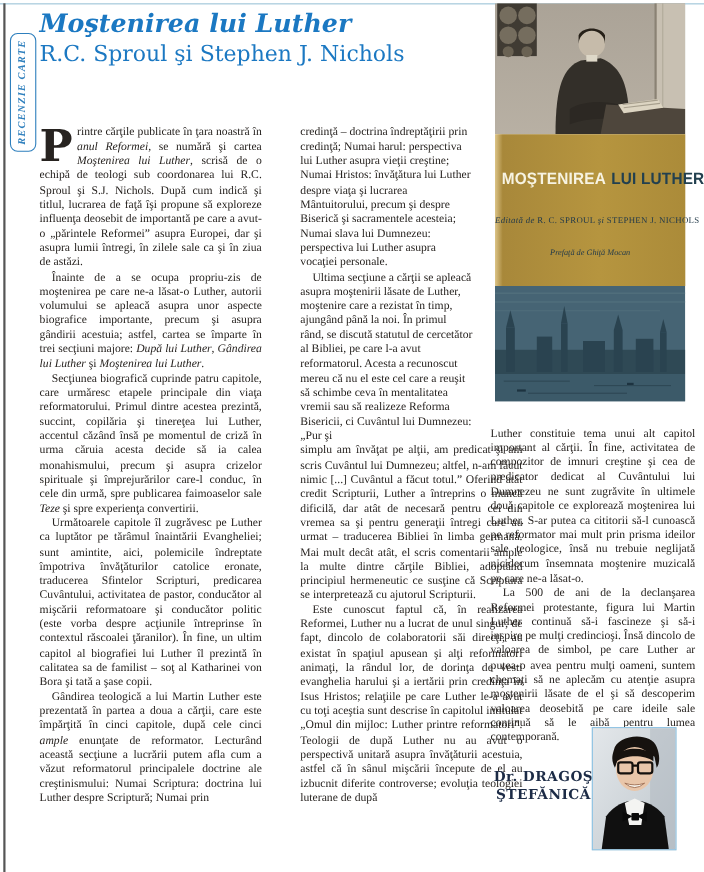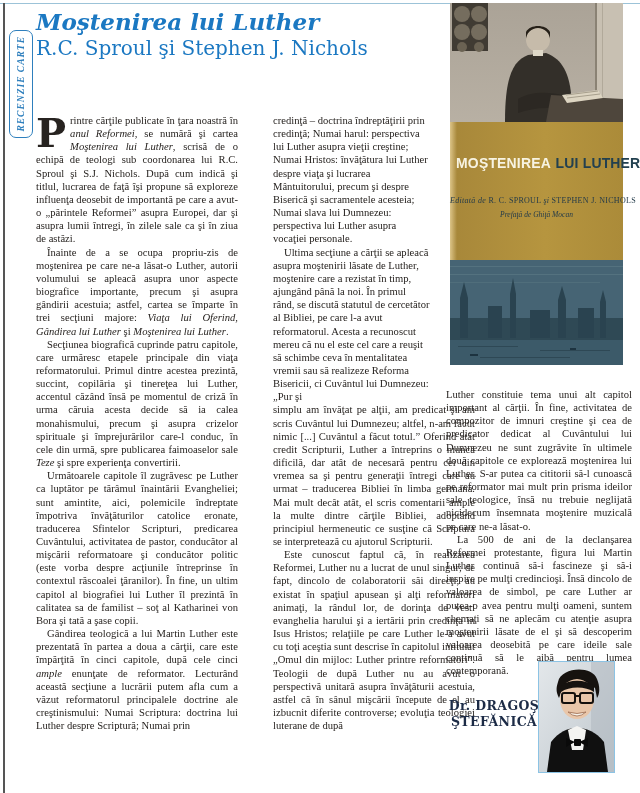--- a/index.html
+++ b/index.html
@@ -28,21 +28,21 @@
   .cover svg{display:block;}
   .cover-band{position:relative;width:173px;height:138px;
        background:linear-gradient(90deg,#dcc488 0px,#a8883a 7px,#b6953f 55%,#ab8b39 100%);}
   .cover-title{padding-top:32px;text-align:center;font-family:"Liberation Sans",sans-serif;
        font-weight:bold;font-size:15px;white-space:nowrap;transform:scaleX(0.93);letter-spacing:0.2px;}
   .cover-title .t1{color:#f7f3e2;}
   .cover-title .t2{color:#22404f;margin-left:5px;}
   .cover-editors{margin-top:25px;font-family:"Liberation Serif",serif;
        font-size:8px;color:#233a49;letter-spacing:0.3px;white-space:nowrap;}
   .cover-editors i{font-size:8px;}
-  .cover-preface{margin-top:5px;text-align:center;font-family:"Liberation Serif",serif;
+  .cover-preface{margin-top:20px;text-align:center;font-family:"Liberation Serif",serif;
        font-style:italic;font-size:7.5px;color:#233a49;}
 
   
   .col{position:absolute;top:114px;font-size:10.6px;line-height:13.15px;text-align:justify;}
   #col1{left:36px;width:202px;}
   #col2{left:242px;width:202px;margin-left:31px;}
   #col3{left:446px;top:388px;width:186px;}
   .block.narrow{width:157px;text-align:left;}
   .block.justify,.block.justify-wide{text-align:justify;}
   .col p{margin:0;padding:0;}
@@ -137,21 +137,21 @@
       <rect x="90" y="90" width="70" height="1" fill="#2e4855"></rect>
       <rect x="30" y="97" width="90" height="1" fill="#2e4855"></rect>
       <rect x="20" y="94" width="8" height="2" fill="#1d3340"></rect>
       <rect x="120" y="88" width="6" height="2" fill="#1d3340"></rect>
     </svg>
   </div>
 
   <div class="col" id="col1">
       <div class="block justify">
         <p><span class="dropcap">P</span>rintre cărţile publicate în ţara noastră în <i>anul Reformei</i>, se numără şi cartea <i>Moştenirea lui Luther</i>, scrisă de o echipă de teologi sub coordonarea lui R.C. Sproul şi S.J. Nichols. După cum indică şi titlul, lucrarea de faţă îşi propune să exploreze influenţa deosebit de importantă pe care a avut-o „părintele Reformei” asupra Europei, dar şi asupra lumii întregi, în zilele sale ca şi în ziua de astăzi.</p>
-        <p class="indent">Înainte de a se ocupa propriu-zis de moştenirea pe care ne-a lăsat-o Luther, autorii volumului se apleacă asupra unor aspecte biografice importante, precum şi asupra gândirii acestuia; astfel, cartea se împarte în trei secţiuni majore: <i>Viaţa lui Oferind</i>, <i>Gândirea lui Luther</i> şi <i>Moştenirea lui Luther</i>.</p>
+        <p class="indent">Înainte de a se ocupa propriu-zis de moştenirea pe care ne-a lăsat-o Luther, autorii volumului se apleacă asupra unor aspecte biografice importante, precum şi asupra gândirii acestuia; astfel, cartea se împarte în trei secţiuni majore: <i>După lui Luther</i>, <i>Gândirea lui Luther</i> şi <i>Moştenirea lui Luther</i>.</p>
         <p class="indent">Secţiunea biografică cuprinde patru capitole, care urmăresc etapele principale din viaţa reformatorului. Primul dintre acestea prezintă, succint, copilăria şi tinereţea lui Luther, accentul căzând însă pe momentul de criză în urma căruia acesta decide să ia calea monahismului, precum şi asupra crizelor spirituale şi împrejurărilor care-l conduc, în cele din urmă, spre publicarea faimoaselor sale <i>Teze</i> şi spre experienţa convertirii.</p>
         <p class="indent">Următoarele capitole îl zugrăvesc pe Luther ca luptător pe tărâmul înaintării Evangheliei; sunt amintite, aici, polemicile îndreptate împotriva învăţăturilor catolice eronate, traducerea Sfintelor Scripturi, predicarea Cuvântului, activitatea de pastor, conducător al mişcării reformatoare şi conducător politic (este vorba despre acţiunile întreprinse în contextul răscoalei ţăranilor). În fine, un ultim capitol al biografiei lui Luther îl prezintă în calitatea sa de familist – soţ al Katharinei von Bora şi tată a şase copii.</p>
         <p class="indent">Gândirea teologică a lui Martin Luther este prezentată în partea a doua a cărţii, care este împărţită în cinci capitole, după cele cinci <i>ample</i> enunţate de reformator. Lecturând această secţiune a lucrării putem afla cum a văzut reformatorul principalele doctrine ale creştinismului: Numai Scriptura: doctrina lui Luther despre Scriptură; Numai prin</p>
       </div>
     </div>
   <div class="col" id="col2">
       <div class="block narrow">
         <p>credinţă – doctrina îndreptăţirii prin credinţă; Numai harul: perspectiva lui Luther asupra vieţii creştine; Numai Hristos: învăţătura lui Luther despre viaţa şi lucrarea Mântuitorului, precum şi despre Biserică şi sacramentele acesteia; Numai slava lui Dumnezeu: perspectiva lui Luther asupra vocaţiei personale.</p>
         <p class="indent">Ultima secţiune a cărţii se apleacă asupra moştenirii lăsate de Luther, moştenire care a rezistat în timp, ajungând până la noi. În primul rând, se discută statutul de cercetător al Bibliei, pe care l-a avut reformatorul. Acesta a recunoscut mereu că nu el este cel care a reuşit să schimbe ceva în mentalitatea vremii sau să realizeze Reforma Bisericii, ci Cuvântul lui Dumnezeu: „Pur şi</p>
       </div>

